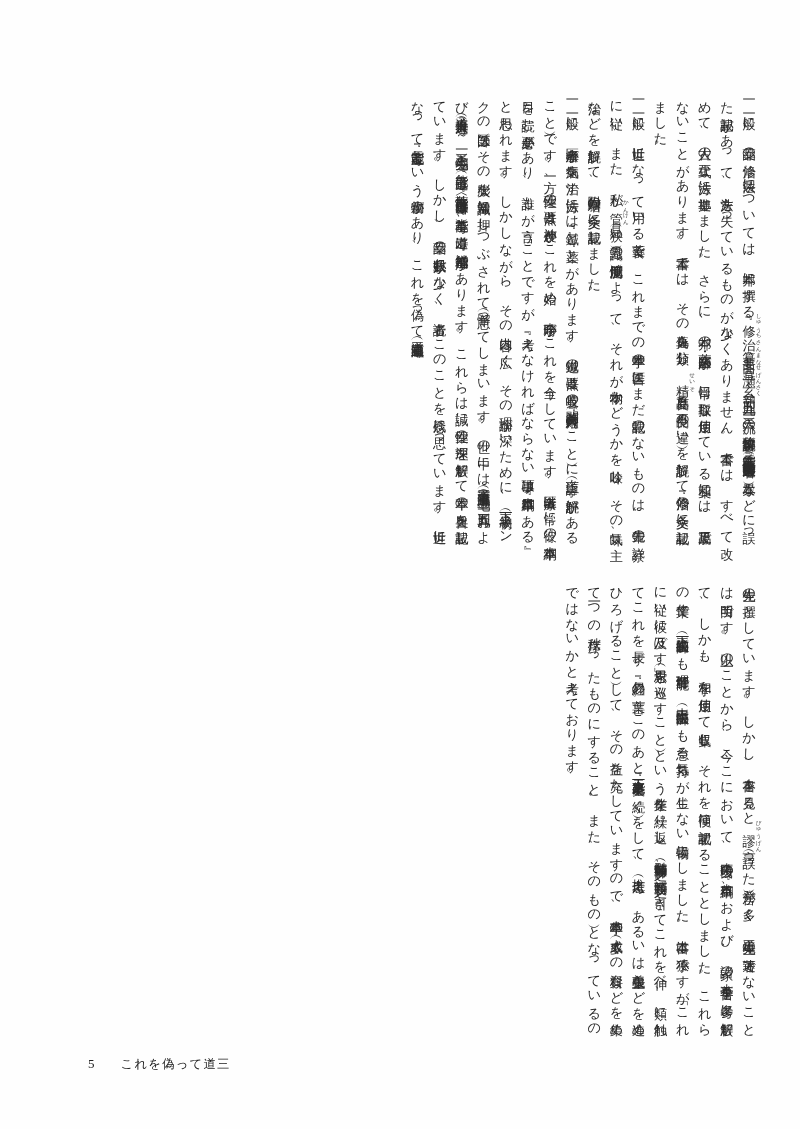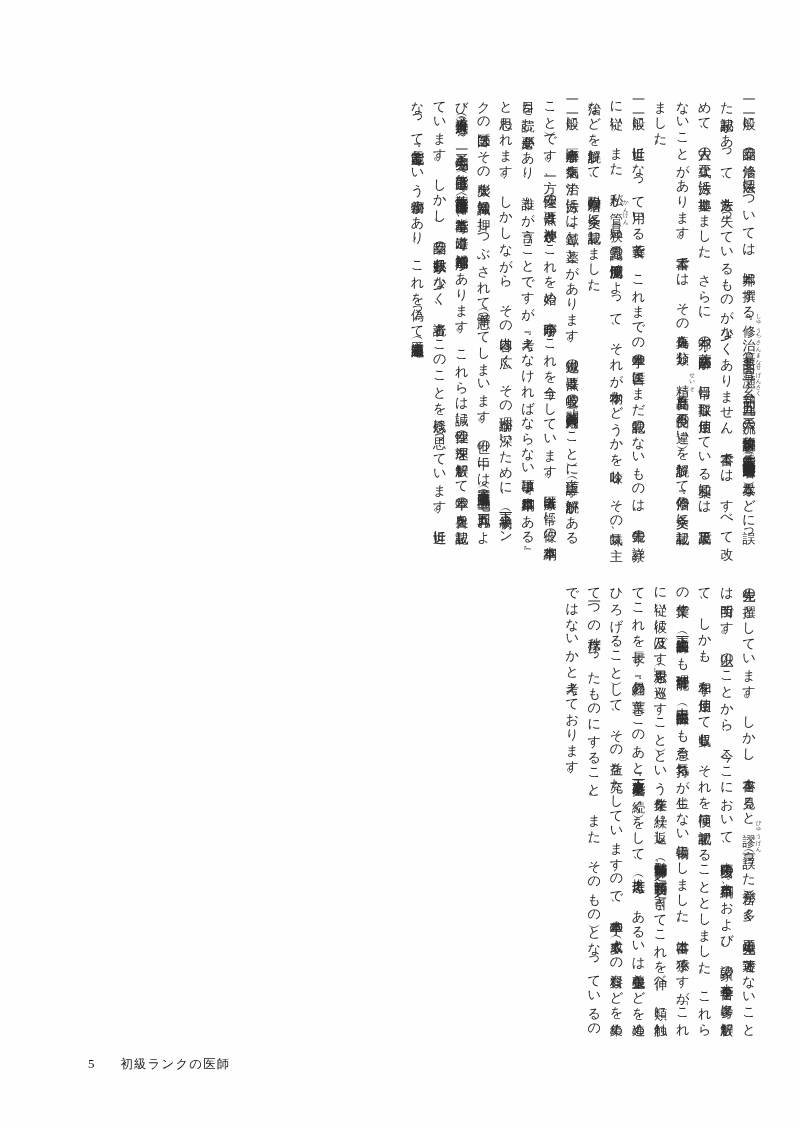--- a/index.html
+++ b/index.html
@@ -95,16 +95,16 @@
   <div class="vblock" id="block-one">
     <p>一　一般に、薬品の修治、製法については、本邦に撰する『<ruby>修治纂<rt>しゅうちさん</rt></ruby>要』（<ruby>曲直瀬<rt>まなせ</rt></ruby><ruby>玄朔<rt>げんさく</rt></ruby>（一五四九～一六三一）流の薬物解説書）、『霊宝能毒』（『薬性能毒』（曲直瀬道三著）の異本）などに誤った記載があって、方法を失っているものが少なくありません。本書では、すべて改めて、古人の正式な方法に準拠しました。さらに、本邦の薬店・医師が、日常に採取し使用している和薬には、正規品でないことがあります。本書では、その真偽を分類し、<ruby>精麁<rt>せいそ</rt></ruby>（良品と不良品の違い）を解説して『修治』の条文に記載しました。<br>一　一般に、近世になって用いる薬食で、これまでの本草学の医書にまだ記載のないものは、先輩の詳察に従い、また、私が<ruby>管見<rt>かんけん</rt></ruby>（狭い見識）の臆度（憶測）によって、それが本物かどうかを吟味し、その気味、主治などを解説して、附録新増の条文に記載しました。<br>一　一般に、医療者が病気を治す方法には『鍼』と『薬』とがあります。鍼道の要点は岐黄の問答（『黄帝内経』のこと）に諄々（丁寧に解説があること）です。一方、薬性の要点は神農がこれを始め、李時珍がこれを全うしています。医療者は常に彼の『本草綱目』を読む必要があり、誰もが言うことですが、『考えなければならない事項は『本草綱目』にある』と思われます。しかしながら、その内容は広く、その理論が深いために、下工（初級ランクの医師）はその膨大な知識量に押しつぶされて懈（怠）ってしまいます。世の中には道三（曲直瀬道三（一五〇七～一五九四））および道寿（長沢道寿（?～一六三七））先生の『能毒』（道三は『薬性能毒』〈道三原書は『本草能毒』〉、道寿は『増補能毒』）があります。これらは誠に薬性の深理を解釈して本草の奥旨を記載しています。しかし、薬品の収載数が少なく、読者もこのことを残念に思っています。近世になって『霊宝能毒』という書物があり、これを偽って道三（曲直瀬道三）</p>
   </div>
 
   <div class="vblock" id="block-two">
     <p>先生の撰としています。しかし、本書を見ると<ruby>謬言<rt>びゅうげん</rt></ruby>（誤った発言）が多く、道三先生の著述でないことは明白です。以上のことから、今ここにおいて、李時珍氏の『本草綱目』、および、諸家の本草学書を参考に解釈して、しかも、和字を使用して収集し、それを簡便に記載することとしました。これらの作業で、下工（初級医師）にも理解可能で、中工（中級医師）にも怠る気持ちが生じない書物にしました。本書は狭小ですが「これに従い彼に及ぼす」（思索を巡らすこと）という作業を繰り返し、引伸觸類（引而伸之、觸類而長之。引きてこれを伸べ、類に触れてこれを長ず。『易経』の言葉。このあと『天下之能事畢矣』と続く）をして、推広（考え、あるいは主義主張などを進めひろげること）して、その益を充たしていますので、本草学の大成（多くの資料などを集めて一つの秩序だったものにすること。また、そのもの）となっているのではないかと考えております。</p>
   </div>
 
   <div class="footer">
     <span class="folio">5</span>
-    <span class="runhead">初級ランクの医師</span>
+    <span class="runhead">これを偽って道三</span>
   </div>
 
 </div>
 
 </body></html>

